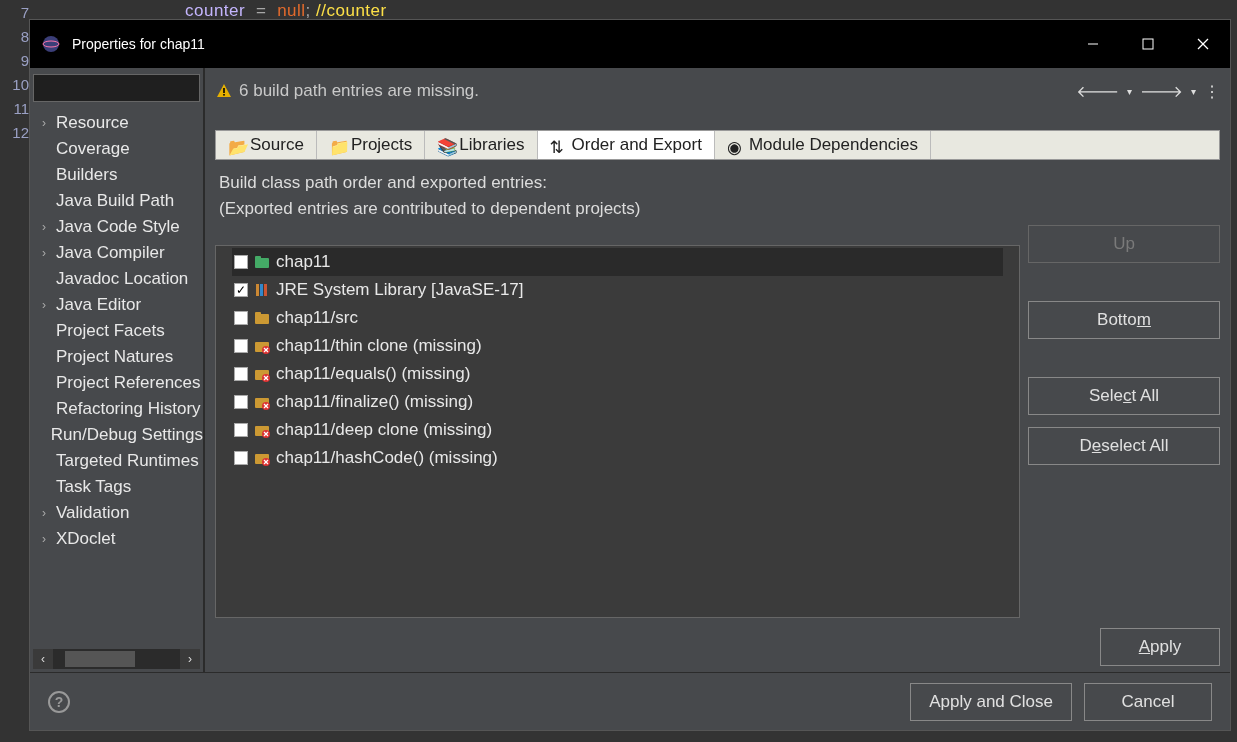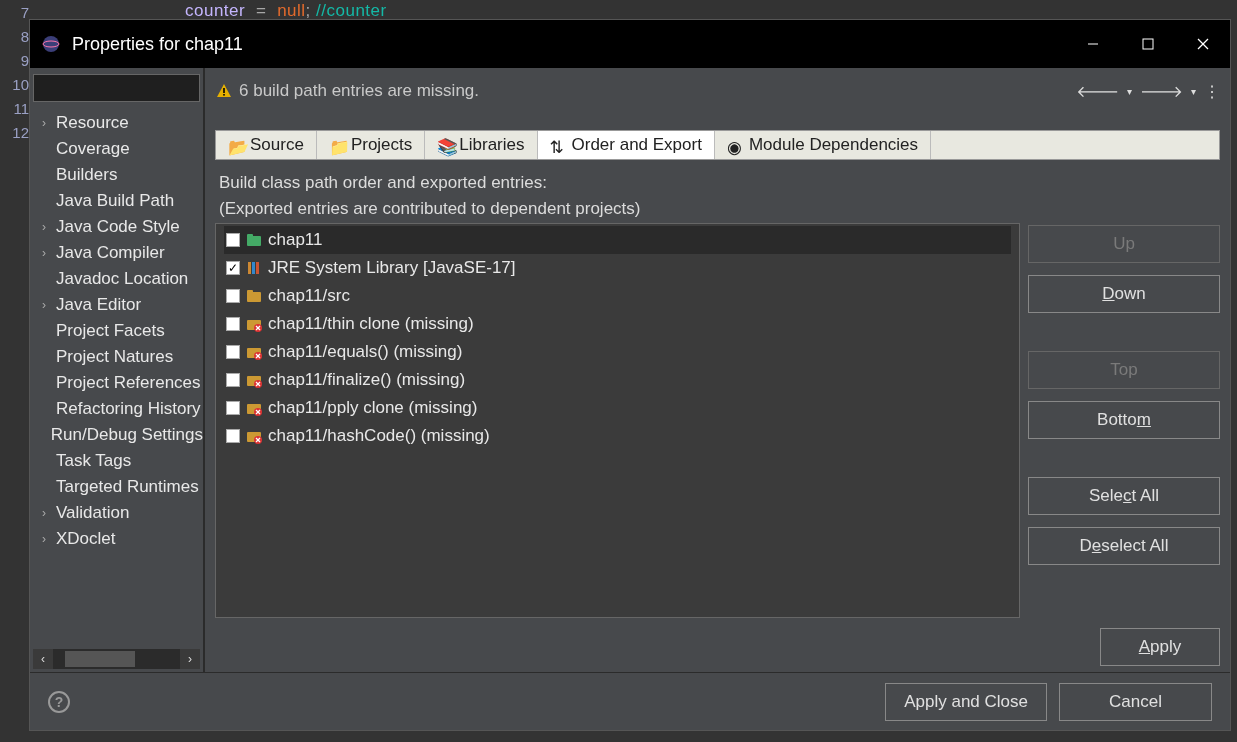--- a/index.html
+++ b/index.html
@@ -14,21 +14,21 @@
   .kw-text { color:#a7a7a7; }
   .kw-var  { color:#c4b5fd; }
 
   
   .dialog {
     position: absolute; left: 30px; top: 20px; width: 1200px; height: 710px;
     background: #2b2b2b; box-shadow: 0 0 0 1px #555; 
   }
   .titlebar { height: 48px; background: #000; display: flex; align-items: center; padding-left: 10px; }
   .titlebar-icon { width: 22px; height: 22px; margin-right: 10px; display:flex;align-items:center;justify-content:center;}
-  .titlebar-title { color: #fff; font-size: 18px; flex: 1; }
+  .titlebar-title { color: #fff; font-size: 14px; flex: 1; }
   .win-btns { display: flex; height: 100%; }
   .win-btn { width: 55px; display: flex; align-items: center; justify-content: center; color: #fff; font-size: 17px; }
   .win-btn svg { stroke:#fff; }
 
   .dialog-body { position: absolute; left:0; right:0; top:48px; bottom:58px; display:flex; background:#47494c;}
   .sidebar { width: 175px; background:#47494c; border-right:2px solid #2b2b2b; display:flex; flex-direction:column;}
   .sidebar-filter { height:28px; margin:6px 3px 6px 3px; background:#1f1f1f; border:1px solid #666;}
   .tree { flex:1; overflow:hidden; padding-top:2px;}
   .tree-item { color:#e8e8e8; font-size:17px; padding:3px 0 3px 12px; white-space:nowrap; display:flex; align-items:center; cursor:default;}
   .tree-arrow { display:inline-block; width:14px; color:#aaa; font-size:12px;}
@@ -45,54 +45,54 @@
   .nav-icons span { color:#ddd; font-size:16px; }
 
   .tabbar { display:flex; margin-top:22px; background:#e8e8e0; height:30px; border:1px solid #999;}
   .tab { display:flex; align-items:center; gap:6px; padding:0 12px; font-size:17px; color:#222; border-right:1px solid #bbb; background:#e8e8e0;}
   .tab.active { background:#fff; }
   .tab .tab-ico { width:16px;height:16px; display:inline-block;}
   .tabbar-fill{flex:1;background:#e8e8e0;}
 
   .panel-instr { color:#dcdcdc; font-size:17px; padding:10px 4px 2px 4px; line-height:1.5;}
   .content-row { display:flex; flex:1; gap:8px; min-height:0;}
-  .listbox { flex:1; background:#3b3b3b; border:1px solid #666; padding:2px 8px; overflow:hidden;}
+  .listbox { flex:1; background:#3b3b3b; border:1px solid #666; padding:2px 16px; overflow:hidden;margin-top:22px;}
   .list-item { display:flex; align-items:center; gap:6px; font-size:17px; color:#e8e8e8; padding:4px 2px;}
   .list-item.selected { background:#2a2a2a;}
   .chk { width:14px;height:14px; border:1px solid #aaa; background:#fff; display:inline-flex;align-items:center;justify-content:center; flex-shrink:0;}
   .chk.checked::after { content:"✓"; color:#000; font-size:12px; line-height:1;}
   .entry-ico { width:16px;height:16px; display:inline-block; flex-shrink:0;}
   .side-btns { width:192px; display:flex; flex-direction:column; gap:12px; padding-top:2px;}
   .btn { height:38px; border:1px solid #888; color:#e0e0e0; font-size:17px; background:transparent; display:flex;align-items:center;justify-content:center;}
   .btn.disabled { color:#7a7a7a; border-color:#666;}
   .gap { height:14px;}
   .underline { text-decoration: underline; text-decoration-thickness:1px;}
 
   .apply-row { display:flex; justify-content:flex-end; padding:10px 0 6px 0;}
 
   .footer { position:absolute; left:0; right:0; bottom:0; height:58px; background:#47494c; border-top:1px solid #2b2b2b; display:flex; align-items:center; padding:0 18px;}
   .help-icon { width:22px;height:22px; border:2px solid #999; border-radius:50%; color:#999; display:flex;align-items:center;justify-content:center; font-size:14px; font-weight:bold;}
   .footer-spacer { flex:1;}
-  .footer .btn { width:153px; margin-left:12px;}
+  .footer .btn { width:128px; margin-left:12px;}
   .footer .btn.wide { width:auto; padding:0 18px;}
 </style>
 </head>
 <body>
 
 <div class="editor-bg">
   <div class="gutter">
     <div>7</div>
     <div>8</div>
     <div>9</div>
     <div>10</div>
     <div>11</div>
     <div>12</div>
   </div>
   <div class="editor-code">
-    <span class="kw-var">counter</span> <span class="kw-text">=</span> <span class="kw-null">null</span><span class="kw-text">; </span><span style="color:#14b8a6">//counter</span>
+    <span class="kw-var">counter</span> <span class="kw-text">=</span> <span class="kw-null">null</span><span class="kw-text">; </span><span style="color:#fde047">//counter</span>
   </div>
 </div>
 
 <div class="dialog">
   <div class="titlebar">
     <span class="titlebar-icon">
       <svg width="20" height="20" viewBox="0 0 20 20">
           <circle cx="10" cy="10" r="8" fill="#3b3e78"></circle>
           <ellipse cx="10" cy="10" rx="8" ry="3" fill="none" stroke="#f7a" stroke-width="1"></ellipse>
         </svg>
@@ -169,25 +169,25 @@
           <div class="tree-item">
             <span class="tree-indent"></span>
             <span>Refactoring History</span>
           </div>
           <div class="tree-item">
             <span class="tree-indent"></span>
             <span>Run/Debug Settings</span>
           </div>
           <div class="tree-item">
             <span class="tree-indent"></span>
+            <span>Targeted Runtimes</span>
+          </div>
+          <div class="tree-item">
+            <span class="tree-indent"></span>
             <span>Task Tags</span>
-          </div>
-          <div class="tree-item">
-            <span class="tree-indent"></span>
-            <span>Targeted Runtimes</span>
           </div>
           <div class="tree-item">
             <span class="tree-arrow">›</span>
             <span>Validation</span>
           </div>
           <div class="tree-item">
             <span class="tree-arrow">›</span>
             <span>XDoclet</span>
           </div>
         </div>
@@ -305,44 +305,38 @@
               <span>chap11/finalize() (missing)</span>
             </div>
             <div class="list-item">
               <span class="chk"></span>
               <span class="entry-ico"><svg width="16" height="16">
                   <rect x="1" y="4" width="14" height="10" fill="#c93" rx="1"></rect>
                   <circle cx="12" cy="12" r="4" fill="#d33"></circle>
                   <line x1="10" y1="10" x2="14" y2="14" stroke="#fff" stroke-width="1.3"></line>
                   <line x1="14" y1="10" x2="10" y2="14" stroke="#fff" stroke-width="1.3"></line>
                 </svg></span>
-              <span>chap11/pply clone (missing)</span>
+              <span>chap11/deep clone (missing)</span>
             </div>
             <div class="list-item">
               <span class="chk"></span>
               <span class="entry-ico"><svg width="16" height="16">
                   <rect x="1" y="4" width="14" height="10" fill="#c93" rx="1"></rect>
                   <circle cx="12" cy="12" r="4" fill="#d33"></circle>
                   <line x1="10" y1="10" x2="14" y2="14" stroke="#fff" stroke-width="1.3"></line>
                   <line x1="14" y1="10" x2="10" y2="14" stroke="#fff" stroke-width="1.3"></line>
                 </svg></span>
               <span>chap11/hashCode() (missing)</span>
             </div>
           </div>
         <div class="side-btns">
           <div class="btn disabled">
               <span>Up</span>
             </div>
-          <div class="btn">
-              <span><span class="underline">D</span>own</span>
-            </div>
           <div class="gap"></div>
-          <div class="btn disabled">
-              <span>Top</span>
-            </div>
           <div class="btn">
               <span>Botto<span class="underline">m</span></span>
             </div>
           <div class="gap"></div>
           <div class="btn">
               <span>Sele<span class="underline">c</span>t All</span>
             </div>
           <div class="btn">
               <span>D<span class="underline">e</span>select All</span>
             </div>

